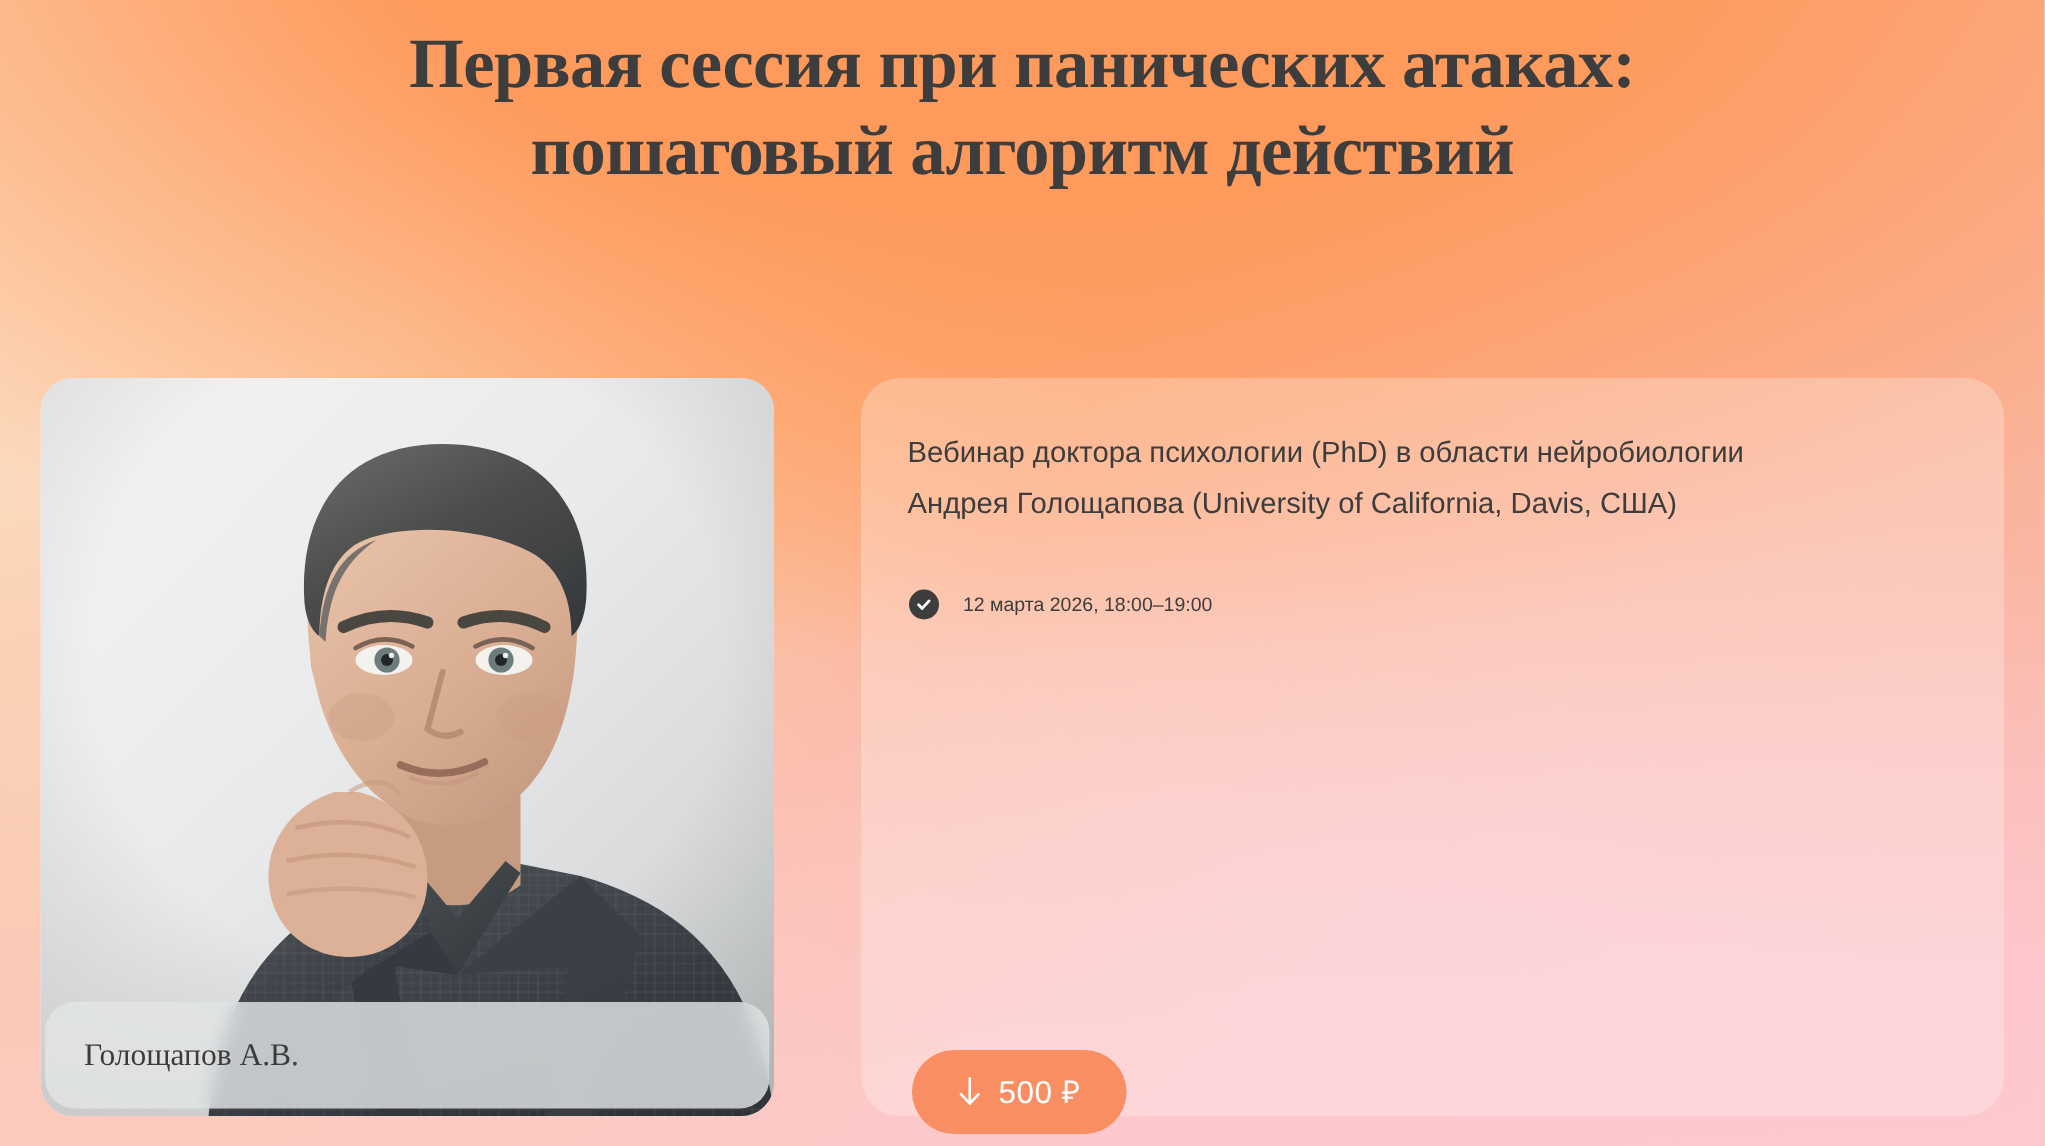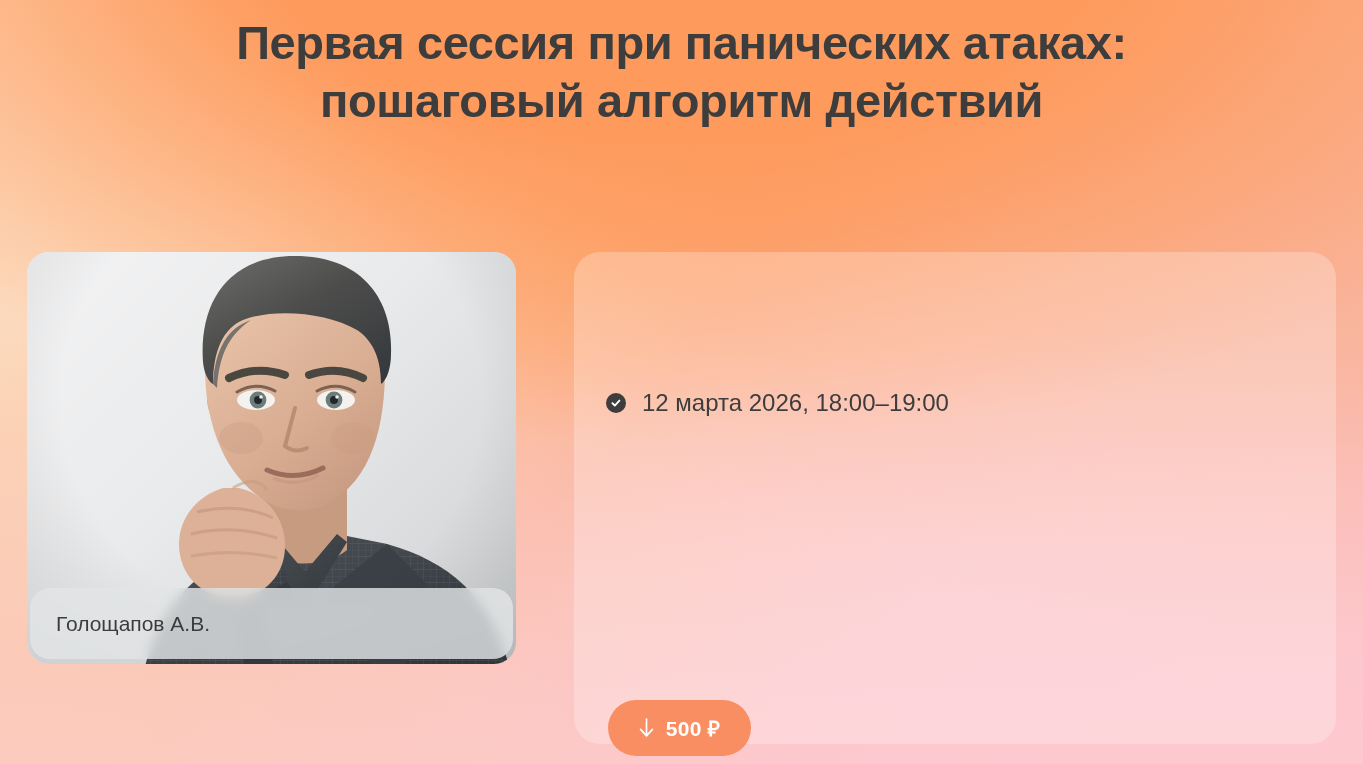--- a/index.html
+++ b/index.html
@@ -41,34 +41,35 @@
   .headline {
     position: absolute;
     left: 0; right: 0;
     top: 14px;
     text-align: center;
     color: #3D3D3D;
     font-size: 47px;
     line-height: 58px;
     font-weight: 700;
     letter-spacing: -0.4px;
-    font-family: Liberation Sans, sans-serif;
+    font-family: Liberation Serif, serif;
     white-space: pre-line;
   }
 
   
   .photo-card {
     position: absolute;
     left: 27px;
     top: 252px;
     width: 489px;
-    height: 412px;
+    height: 492px;
     border-radius: 22px;
     overflow: hidden;
     background: linear-gradient(135deg, #F2F2F3 0%, #E6E7E8 40%, #D2D4D5 78%, #C3C6C7 100%);
+    font-family: Liberation Serif, serif;
   }
 
   .photo-svg { position: absolute; inset: 0; width: 100%; height: 100%; display: block; }
 
   .photo-caption {
     position: absolute;
     left: 3px;
     right: 3px;
     bottom: 5px;
     padding: 22px 26px 20px 26px;
@@ -129,21 +130,21 @@
     border-radius: 50%;
     background: #3D3D3D;
     display: inline-flex;
     align-items: center;
     justify-content: center;
     flex: none;
     margin-right: 16px;
   }
   .check-icon svg { display: block; }
   .info-list-text {
-    font-size: 24px;
+    font-size: 13px;
     line-height: 26px;
     color: #3D3D3D;
   }
 
   
   .price-button {
     position: absolute;
     left: 608px;
     top: 700px;
     width: 143px;
@@ -154,21 +155,21 @@
     color: #FFFFFF;
     font-family: "Liberation Sans", sans-serif;
     font-size: 21px;
     display: flex;
     align-items: center;
     justify-content: center;
     gap: 12px;
     cursor: pointer;
   }
   .price-arrow { display: block; flex: none; }
-  .price-label { line-height: 1; letter-spacing: 0.3px; font-weight: bold; }
+  .price-label { line-height: 1; letter-spacing: 0.3px; }
 </style>
 </head>
 <body>
 
 <div id="page">
 
   <div class="bg-layer bg-base"></div>
   <div class="bg-layer bg-soft"></div>
 
   <h1 class="headline">Первая сессия при панических атаках:
@@ -275,20 +276,22 @@
       <rect width="489" height="492" fill="url(#vign)"></rect>
     </svg>
 
     <div class="photo-caption">
       <div class="caption-name">Голощапов А.В.</div>
     </div>
   </div>
 
   <div class="info-card">
 
+    <p class="info-lead">Вебинар доктора психологии (PhD) в области нейробиологии
+Андрея Голощапова (University of California, Davis, США)</p>
 
     <ul class="info-list">
 
       <li>
         <span class="check-icon">
           <svg width="12" height="12" viewBox="0 0 12 12" aria-hidden="true">
             <path d="M2.4 6.2 L4.8 8.6 L9.4 3.6" stroke="#FFFFFF" stroke-width="1.9" fill="none" stroke-linecap="round" stroke-linejoin="round"></path>
           </svg>
         </span>
         <span class="info-list-text">12 марта 2026, 18:00–19:00</span>

